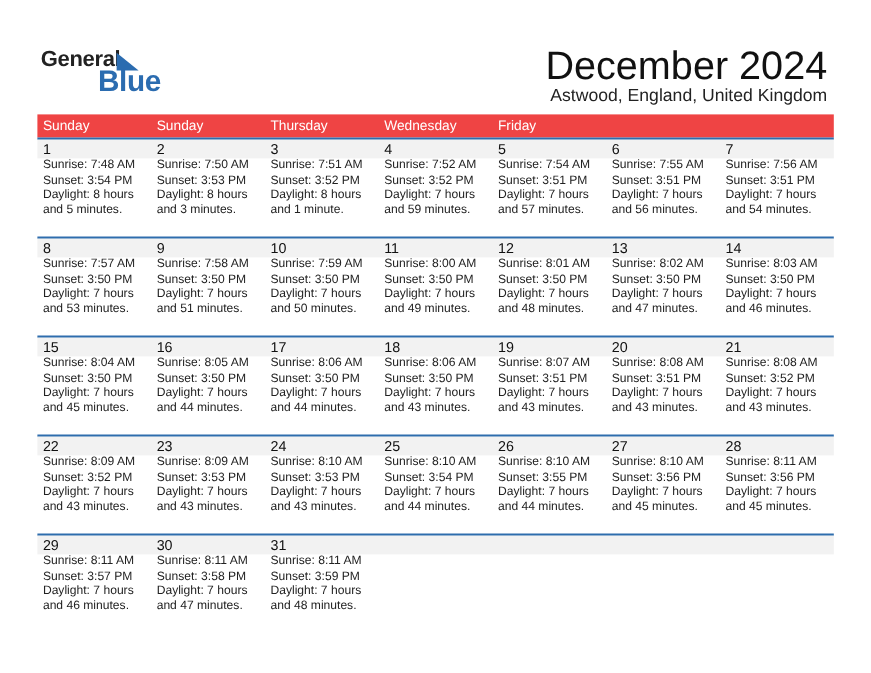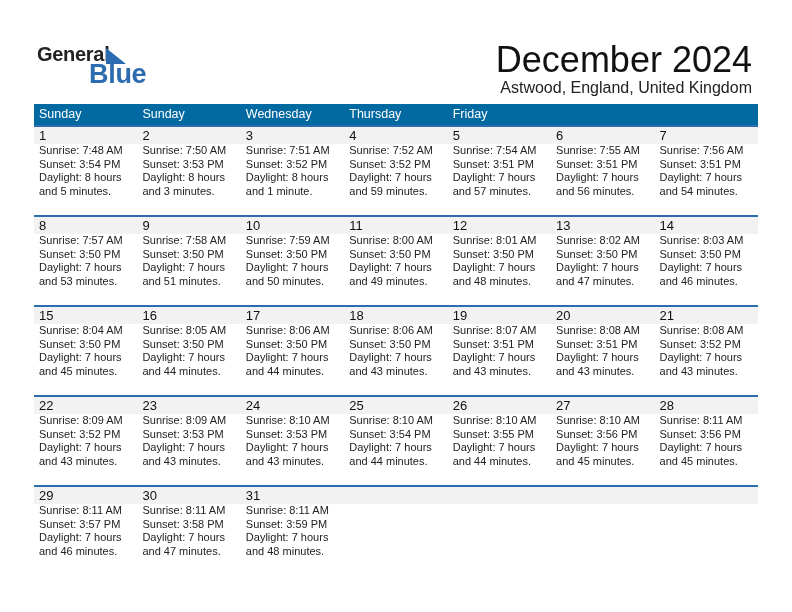--- a/index.html
+++ b/index.html
@@ -4,21 +4,21 @@
 <style>
   html, body { margin: 0; padding: 0; background: #ffffff; }
   body { width: 792px; height: 612px; position: relative; font-family: "Liberation Sans", sans-serif; color: #222; overflow: hidden; }
   .logo { position: absolute; left: 37px; top: 43px; width: 100px; height: 40px; font-weight: bold; }
   .logo-general { position: absolute; left: 0; top: 0; font-size: 20px; color: #222; letter-spacing: -0.3px; }
   .logo-blue { position: absolute; left: 52px; top: 16px; font-size: 27px; color: #2b6cb0; letter-spacing: -0.3px; }
   .logo-tri { position: absolute; left: 69px; top: 5px; width: 0; height: 0; border-left: 20px solid #2b6cb0; border-top: 16px solid transparent; }
   .title { position: absolute; right: 40px; top: 39px; font-size: 36px; color: #111; text-align: center; }
   .subtitle { position: absolute; right: 40px; top: 79px; font-size: 16px; color: #222; }
   .cal { position: absolute; left: 34px; top: 104px; width: 724px; }
-  .head { display: flex; background: #0369a1; height: 21px; }
+  .head { display: flex; background: #ef4444; height: 21px; }
   .head div { width: 103.43px; color: #fff; font-size: 12.5px; line-height: 21px; padding-left: 5px; box-sizing: border-box; }
   .week { border-top: 2px solid #2e6dad; height: 88px; box-sizing: content-box; }
   .week .strip { display: flex; background: #f2f2f2; height: 17px; }
   .week .cells { display: flex; }
   .cell { width: 103.43px; box-sizing: border-box; padding-left: 5px; }
   .daynum { width: 103.43px; box-sizing: border-box; padding-left: 5px; font-size: 13px; line-height: 17px; color: #111; }
   .info { font-size: 11px; line-height: 13.6px; color: #222; white-space: nowrap; }
 </style>
 </head>
 <body>
@@ -29,22 +29,22 @@
   <span class="logo-blue">Blue</span>
 </div>
 
 <div class="title">December 2024</div>
 <div class="subtitle">Astwood, England, United Kingdom</div>
 
 <div class="cal">
   <div class="head" id="head">
       <div>Sunday</div>
       <div>Sunday</div>
+      <div>Thursday</div>
       <div>Wednesday</div>
-      <div>Thursday</div>
       <div>Friday</div>
     </div>
   <div id="weeks">
       <div class="week">
         <div class="strip">
           <div class="daynum">1</div>
           <div class="daynum">2</div>
           <div class="daynum">3</div>
           <div class="daynum">4</div>
           <div class="daynum">5</div>

